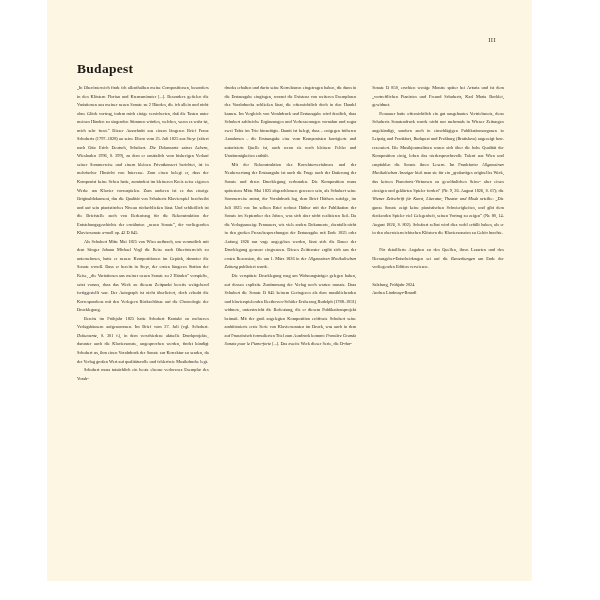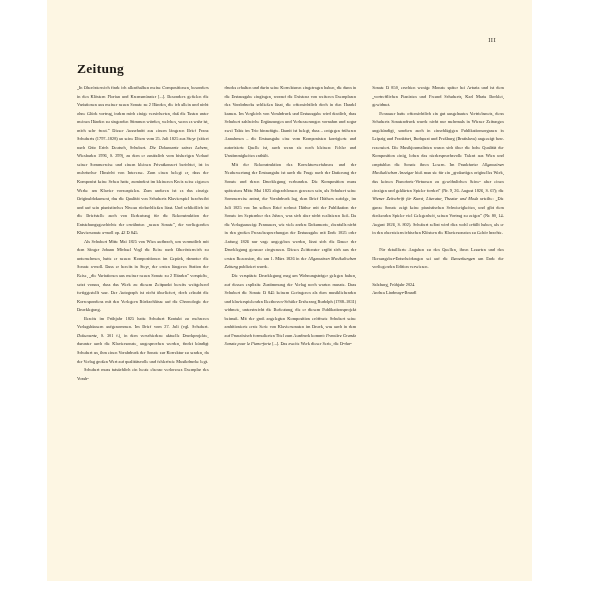--- a/index.html
+++ b/index.html
@@ -66,21 +66,21 @@
   }
   .it { font-style: italic; }
 </style>
 </head>
 <body>
 
 <div id="page">
 
   <div id="folio">III</div>
 
-  <h1 id="title">Zeitung</h1>
+  <h1 id="title">Budapest</h1>
 
   <div id="cols">
     <div class="col">
         <p><span>„In Oberösterreich finde ich allenthalben meine Compositionen, besonders in den Klöstern Florian und Kremsmünster [...]. Besonders gefielen die Variationen aus meiner neuen Sonate zu 2 Händen, die ich allein und nicht ohne Glück vortrug, indem mich einige versicherten, daß die Tasten unter meinen Händen zu singenden Stimmen würden, welches, wenn es wahr ist, mich sehr freut.“ Dieser Ausschnitt aus einem längeren Brief Franz Schuberts (1797–1828) an seine Eltern vom 25. Juli 1825 aus Steyr (zitiert nach Otto Erich Deutsch, Schubert. </span><span class="it">Die Dokumente seines Lebens</span><span>, Wiesbaden 1996, S. 299), zu dem er zusätzlich vom bisherigen Verlauf seiner Sommerreise und einem kleinen Privatkonzert berichtet, ist in mehrfacher Hinsicht von Interesse. Zum einen belegt er, dass der Komponist keine Scheu hatte, zumindest im kleineren Kreis seine eigenen Werke am Klavier vorzuspielen. Zum anderen ist es das einzige Originaldokument, das die Qualität von Schuberts Klavierspiel beschreibt und auf sein pianistisches Niveau rückschließen lässt. Und schließlich ist die Briefstelle auch von Bedeutung für die Rekonstruktion der Entstehungsgeschichte der erwähnten „neuen Sonate“, der vorliegenden Klaviersonate a-moll op. 42 D 845.</span></p>
         <p class="ind"><span>Als Schubert Mitte Mai 1825 von Wien aufbrach, um vermutlich mit dem Sänger Johann Michael Vogl die Reise nach Oberösterreich zu unternehmen, hatte er neuere Kompositionen im Gepäck, darunter die Sonate a-moll. Dass er bereits in Steyr, der ersten längeren Station der Reise, „die Variationen aus meiner neuen Sonate zu 2 Händen“ vorspielte, setzt voraus, dass das Werk zu diesem Zeitpunkt bereits weitgehend fertiggestellt war. Der Autograph ist nicht überliefert, doch erlaubt die Korrespondenz mit den Verlegern Rückschlüsse auf die Chronologie der Drucklegung.</span></p>
         <p class="ind"><span>Bereits im Frühjahr 1825 hatte Schubert Kontakt zu mehreren Verlagshäusern aufgenommen. Im Brief vom 27. Juli (vgl. Schubert. </span><span class="it">Dokumente</span><span>, S. 301 f.), in dem verschiedene aktuelle Druckprojekte, darunter auch die Klaviersonate, angesprochen werden, findet kündigt Schubert an, ihm einen Vorabdruck der Sonate zur Korrektur zu senden, da der Verlag großen Wert auf qualitätsvolle und fehlerfreie Musikdrucke legt.</span></p>
         <p class="ind"><span>Schubert muss tatsächlich ein heute ebenso verlorenes Exemplar des Vorab-</span></p>
       </div>
     <div class="col">
         <p><span>drucks erhalten und darin seine Korrekturen eingetragen haben, die dann in die Erstausgabe eingingen, worauf die Existenz von weiteren Exemplaren des Vorabdrucks schließen lässt, die offensichtlich doch in den Handel kamen. Im Vergleich von Vorabdruck und Erstausgabe wird deutlich, dass Schubert zahlreiche Ergänzungen und Verbesserungen vornahm und sogar zwei Takte im Trio hinzufügte. Damit ist belegt, dass – entgegen früheren Annahmen – die Erstausgabe eine vom Komponisten korrigierte und autorisierte Quelle ist, auch wenn sie noch kleinere Fehler und Unstimmigkeiten enthält.</span></p>

